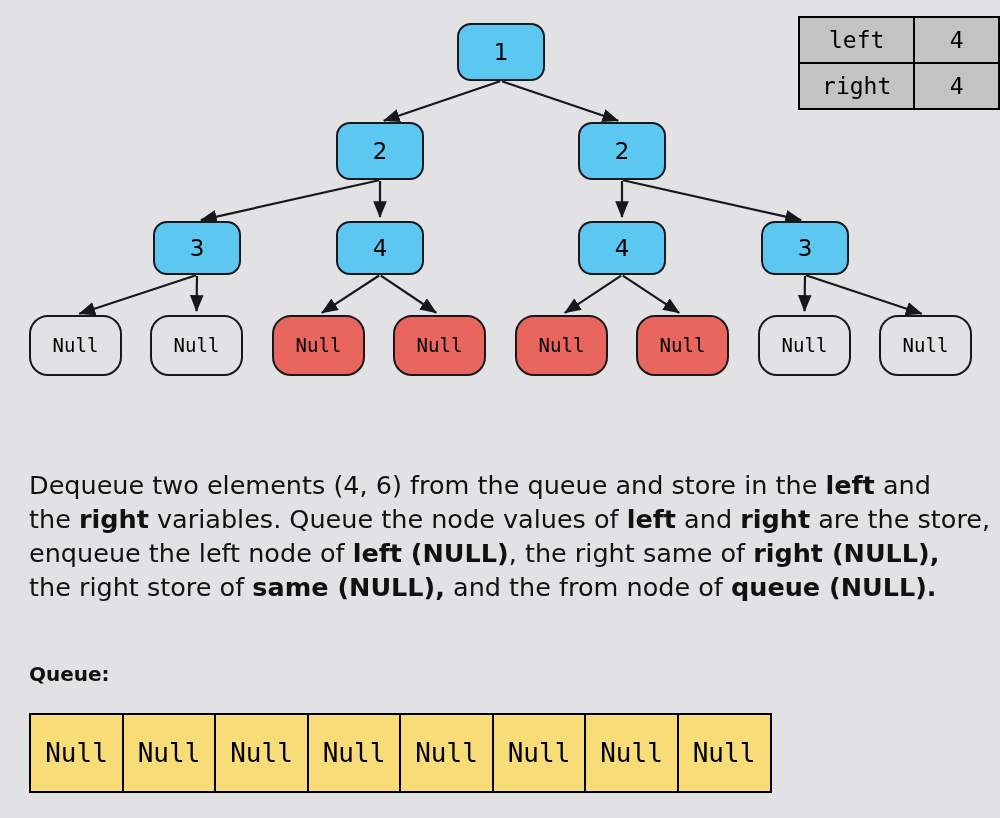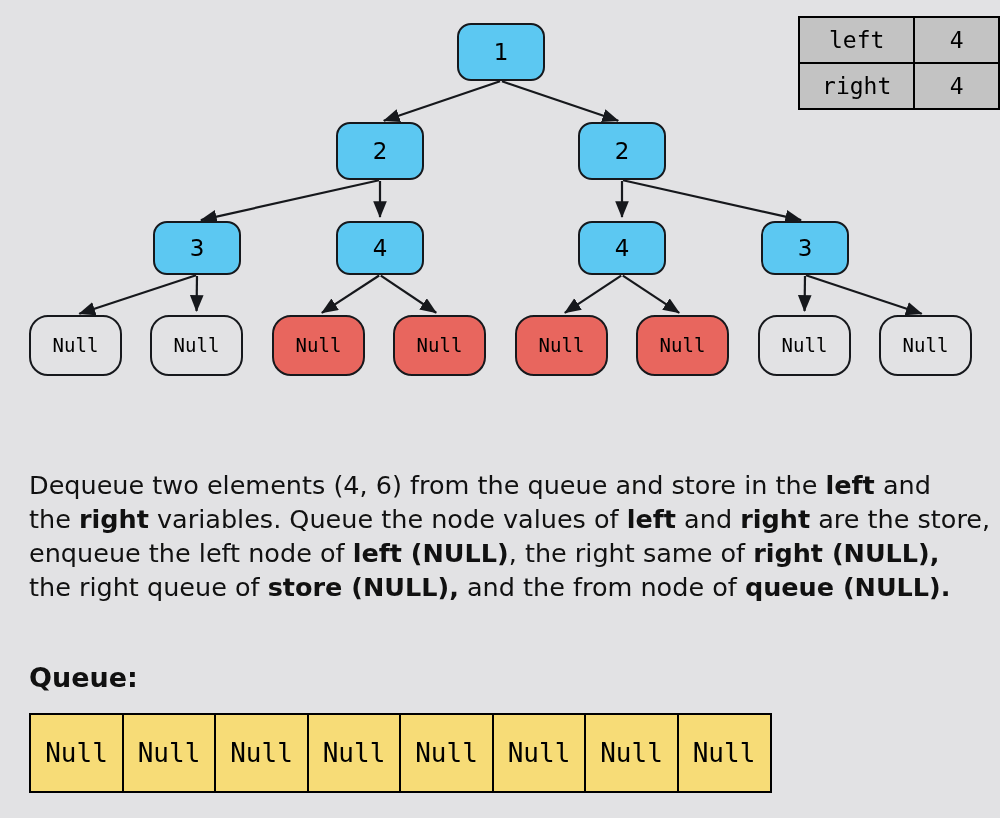--- a/index.html
+++ b/index.html
@@ -106,21 +106,21 @@
   }
   #description .ln { display: block; }
   #description b { font-weight: bold; }
 
   
   #queue-title {
     position: absolute;
     left: 29px;
     top: 662px;
     font-family: "DejaVu Sans", sans-serif;
-    font-size: 27px;
+    font-size: 20px;
     font-weight: bold;
     color: #111;
   }
   #queue-row {
     position: absolute;
     left: 29px;
     top: 713px;
     display: flex;
   }
   .queue-cell {
@@ -227,21 +227,21 @@
         <td class="key">right</td>
         <td class="val">4</td>
       </tr>
     </tbody>
   </table>
 
   <div id="description">
       <span class="ln"><span>Dequeue two elements (4, 6) from the queue and store in the </span><b>left</b><span> and</span></span>
       <span class="ln"><span>the </span><b>right</b><span> variables. Queue the node values of </span><b>left</b><span> and </span><b>right</b><span> are the store,</span></span>
       <span class="ln"><span>enqueue the left node of </span><b>left (NULL)</b><span>, the right same of </span><b>right (NULL),</b></span>
-      <span class="ln"><span>the right queue of </span><b>store (NULL),</b><span> and the from node of </span><b>queue (NULL).</b></span>
+      <span class="ln"><span>the right store of </span><b>same (NULL),</b><span> and the from node of </span><b>queue (NULL).</b></span>
     </div>
 
   <div id="queue-title">Queue:</div>
   <div id="queue-row">
       <div class="queue-cell">Null</div>
       <div class="queue-cell">Null</div>
       <div class="queue-cell">Null</div>
       <div class="queue-cell">Null</div>
       <div class="queue-cell">Null</div>
       <div class="queue-cell">Null</div>

